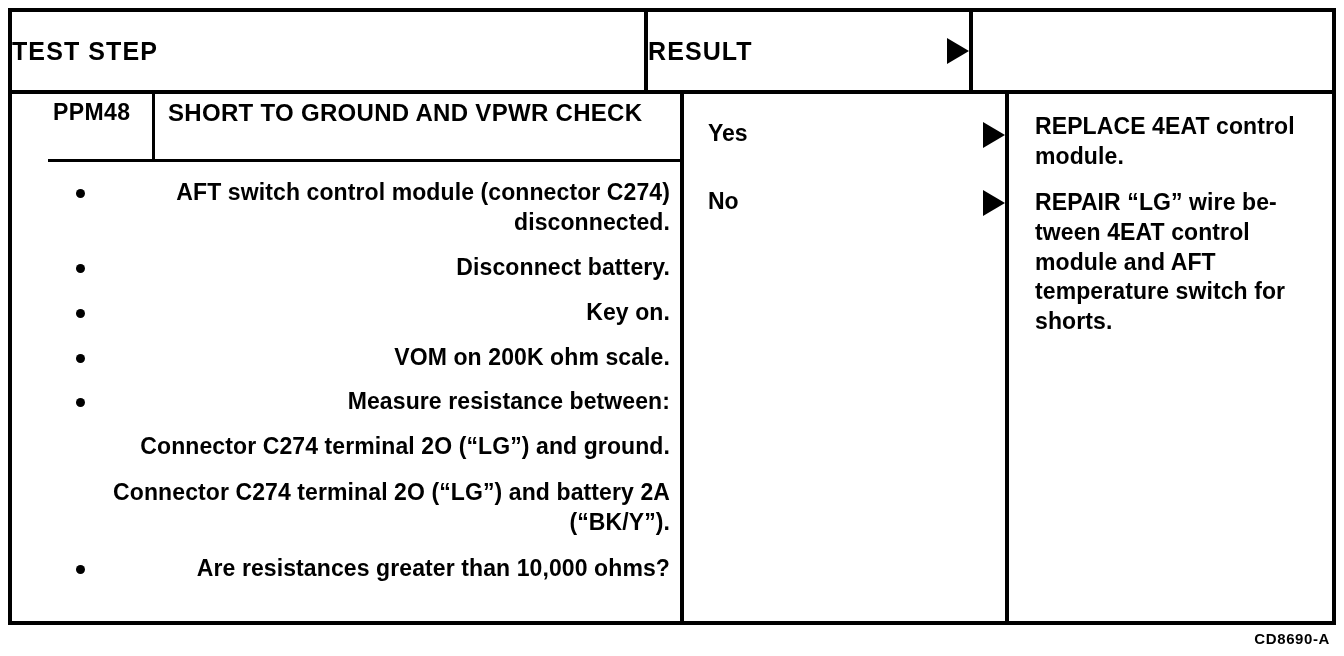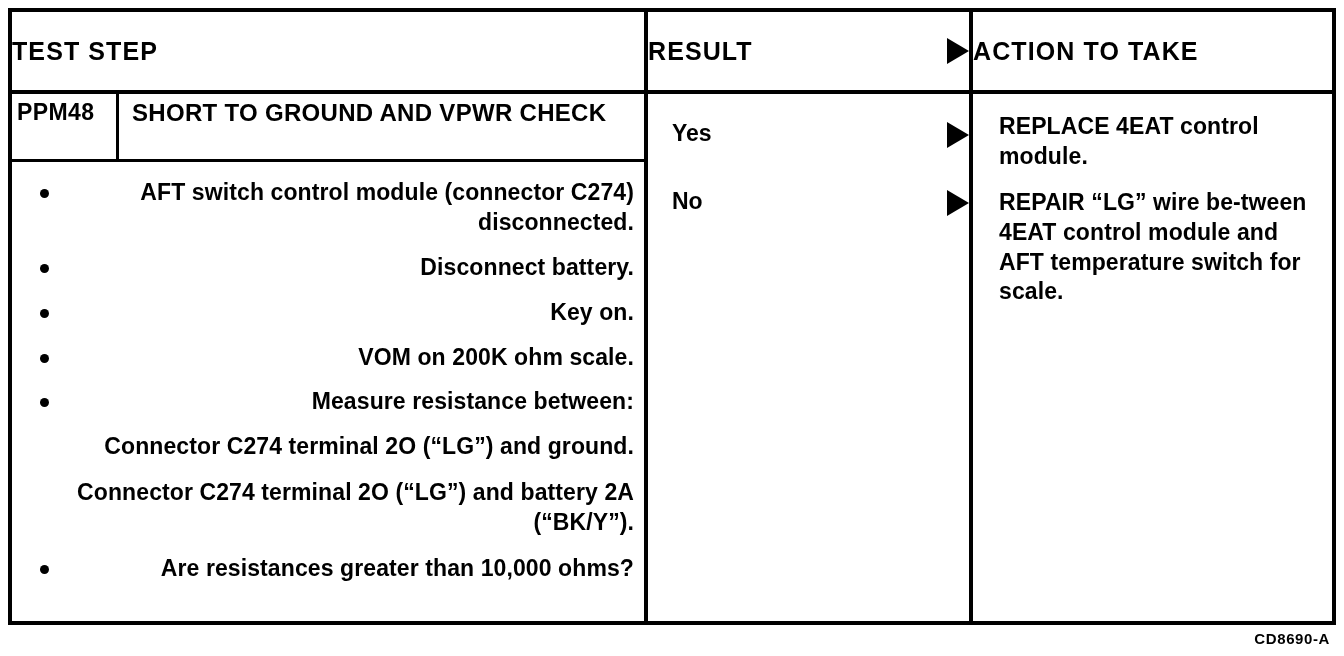--- a/index.html
+++ b/index.html
@@ -93,20 +93,21 @@
     right: 0px;
     top: 50%;
     transform: translateY(-50%);
   }
 
   
   .body-row {
     display: flex;
     flex: 1 1 auto;
     min-height: 0;
+    margin-left: 36px;
   }
 
   
   .test-col {
     width: 636px;
     flex: 0 0 636px;
     box-sizing: border-box;
     border-right: 4px solid #000;
     display: flex;
     flex-direction: column;
@@ -233,23 +234,20 @@
 
     <div class="header-row">
       <div class="col-test">
         <div class="head-label">TEST STEP</div>
       </div>
       <div class="col-result">
         <div class="head-label result-label">RESULT</div>
         <div class="head-tri">
           <div class="tri"></div>
         </div>
-      </div>
-      <div class="col-action">
-        <div class="head-label">ACTION TO TAKE</div>
       </div>
     </div>
 
     <div class="body-row">
 
       <div class="test-col">
         <div class="step-head">
           <div class="step-code">PPM48</div>
           <div class="step-title">SHORT TO GROUND AND VPWR CHECK</div>
         </div>
@@ -277,21 +275,21 @@
         <div class="result-item">
           <div class="result-text">No</div>
           <div class="result-tri">
             <div class="tri"></div>
           </div>
         </div>
       </div>
 
       <div class="action-col">
         <div class="action-item">REPLACE 4EAT control module.</div>
-        <div class="action-item">REPAIR “LG” wire be-tween 4EAT control module and AFT temperature switch for scale.</div>
+        <div class="action-item">REPAIR “LG” wire be-tween 4EAT control module and AFT temperature switch for shorts.</div>
       </div>
 
     </div>
   </div>
 
   <div class="fig-code">CD8690-A</div>
 
 </div>
 
 </body></html>

